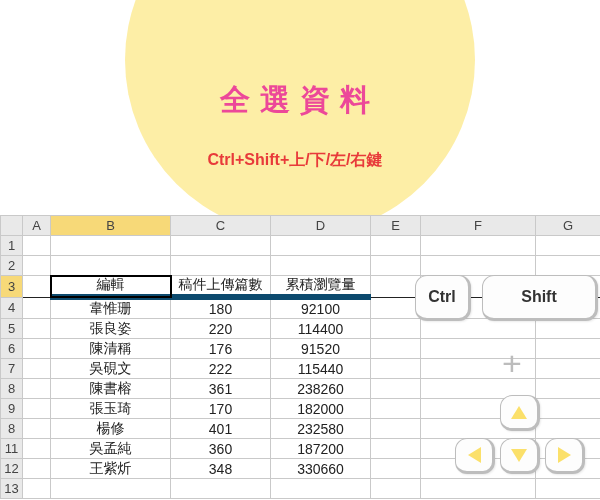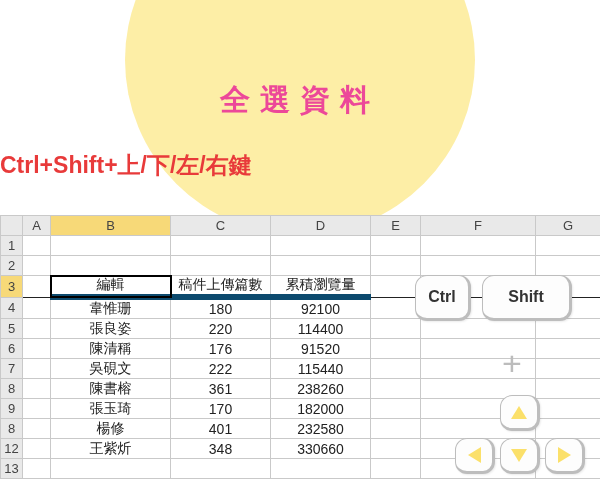--- a/index.html
+++ b/index.html
@@ -32,21 +32,22 @@
     font-weight: 700;
     letter-spacing: 10px;
     color: #ec4899;
     z-index: 1;
   }
   .shortcut {
     position: absolute;
     top: 150px;
     left: 0;
     width: 590px;
-    font-size: 23px;
+    text-align: center;
+    font-size: 16px;
     font-weight: 700;
     color: #e83a3a;
     z-index: 1;
   }
 
   .sheet {
     position: absolute;
     top: 215px;
     left: 0;
     width: 600px;
@@ -111,21 +112,21 @@
     font-size: 16px;
     font-weight: 700;
     color: #333;
     display: flex;
     align-items: center;
     justify-content: center;
     box-shadow: 1px 1px 2px rgba(0,0,0,0.08);
     z-index: 2;
   }
   #kCtrl  { left: 415px; top: 275px; width: 56px; height: 46px; }
-  #kShift { left: 482px; top: 275px; width: 90px; height: 46px; }
+  #kShift { left: 482px; top: 275px; width: 116px; height: 46px; }
   #kUp    { left: 500px; top: 395px; width: 40px; height: 36px; }
   #kLeft  { left: 455px; top: 438px; width: 40px; height: 36px; }
   #kDown  { left: 500px; top: 438px; width: 40px; height: 36px; }
   #kRight { left: 545px; top: 438px; width: 40px; height: 36px; }
   .tri {
     width: 0; height: 0;
     border-style: solid;
   }
   .tri.up    { border-width: 0 8px 13px 8px;  border-color: transparent transparent #fbe06a transparent; }
   .tri.down  { border-width: 13px 8px 0 8px;  border-color: #fbe06a transparent transparent transparent; }
@@ -251,20 +252,30 @@
           <td></td>
           <td></td>
           <td></td>
         </tr>
     <tr>
           <th class="rowhdr">8</th>
           <td></td>
           <td>楊修</td>
           <td>401</td>
           <td>232580</td>
+          <td></td>
+          <td></td>
+          <td></td>
+        </tr>
+    <tr>
+          <th class="rowhdr">11</th>
+          <td></td>
+          <td>吳孟純</td>
+          <td>360</td>
+          <td>187200</td>
           <td></td>
           <td></td>
           <td></td>
         </tr>
     <tr>
           <th class="rowhdr">12</th>
           <td></td>
           <td>王紫炘</td>
           <td>348</td>
           <td>330660</td>

